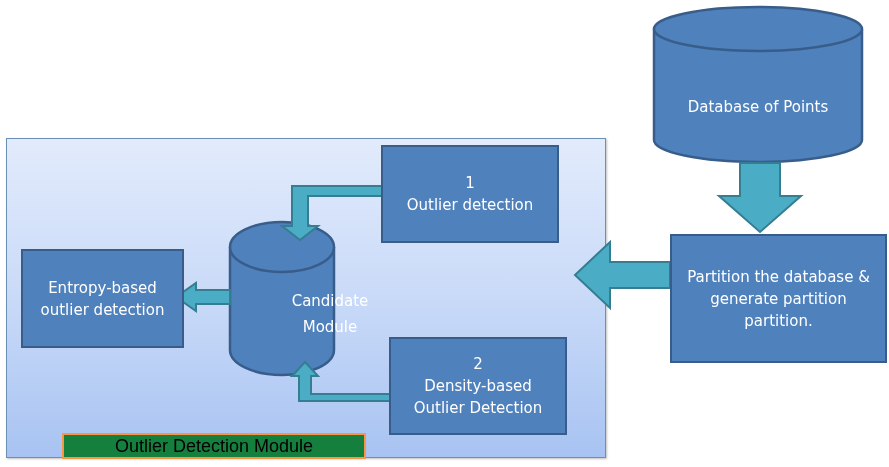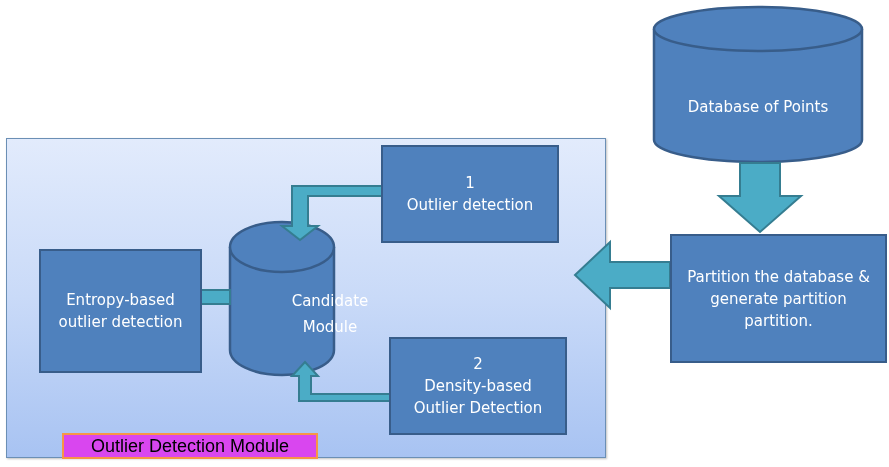--- a/index.html
+++ b/index.html
@@ -18,22 +18,22 @@
       font-size: 15px; line-height: 22px;
       font-family: "DejaVu Sans", sans-serif;
     }
     .box span { display: block; }
     .cyl-text {
       position: absolute; color: #ffffff; text-align: center; font-size: 15px;
       line-height: 26px; display: flex; flex-direction: column; align-items: center;
       justify-content: flex-end;
     }
     .label-box {
-      position: absolute; left: 62px; top: 433px; width: 256px; height: 26px;
-      background: #d946ef; border: 2px solid #f79646; box-sizing: border-box;
+      position: absolute; left: 62px; top: 433px; width: 304px; height: 26px;
+      background: #15803d; border: 2px solid #f79646; box-sizing: border-box;
       font-size: 18px; color: #000; text-align: center; line-height: 22px;
       font-family: "Liberation Sans", sans-serif;
     }
     svg.overlay { position: absolute; left: 0; top: 0; }
   </style>
 </head>
 <body>
 
 <div class="module"></div>
 
@@ -74,21 +74,21 @@
   <span>1</span>
   <span>Outlier detection</span>
 </div>
 
 <div class="box" style="left:389px; top:337px; width:178px; height:98px;">
   <span>2</span>
   <span>Density-based</span>
   <span>Outlier Detection</span>
 </div>
 
-<div class="box" style="left:21px; top:249px; width:163px; height:124px;margin-left:18px;">
+<div class="box" style="left:21px; top:249px; width:163px; height:99px;">
   <span>Entropy-based</span>
   <span>outlier detection</span>
 </div>
 
 <div class="cyl-text" style="left:230px; top:284px; width:104px; height:56px;margin-left:48px;">
   <span>Candidate</span>
   <span>Module</span>
 </div>
 
 <div class="label-box">Outlier Detection Module</div>

